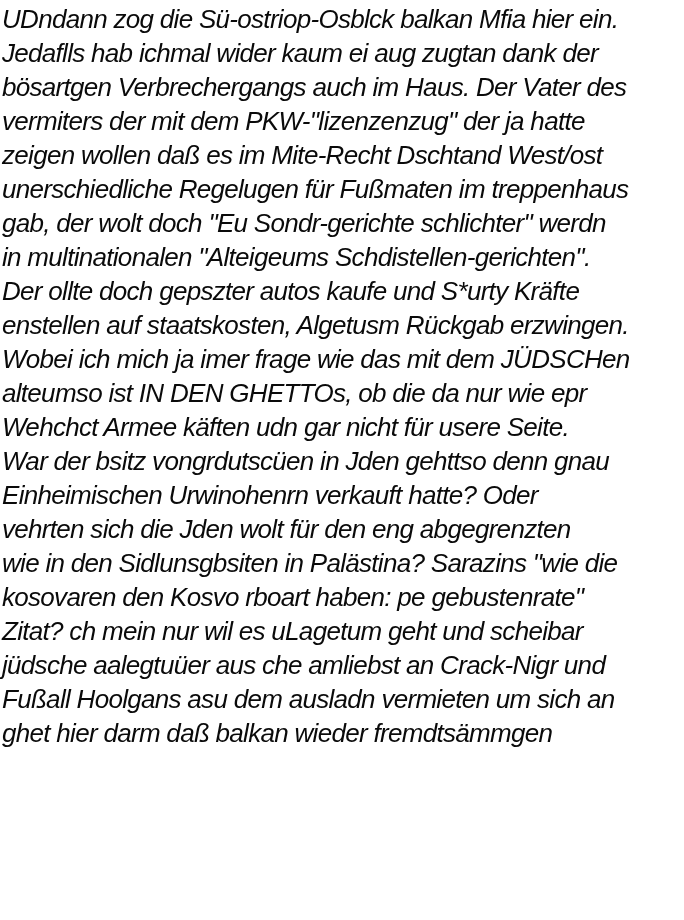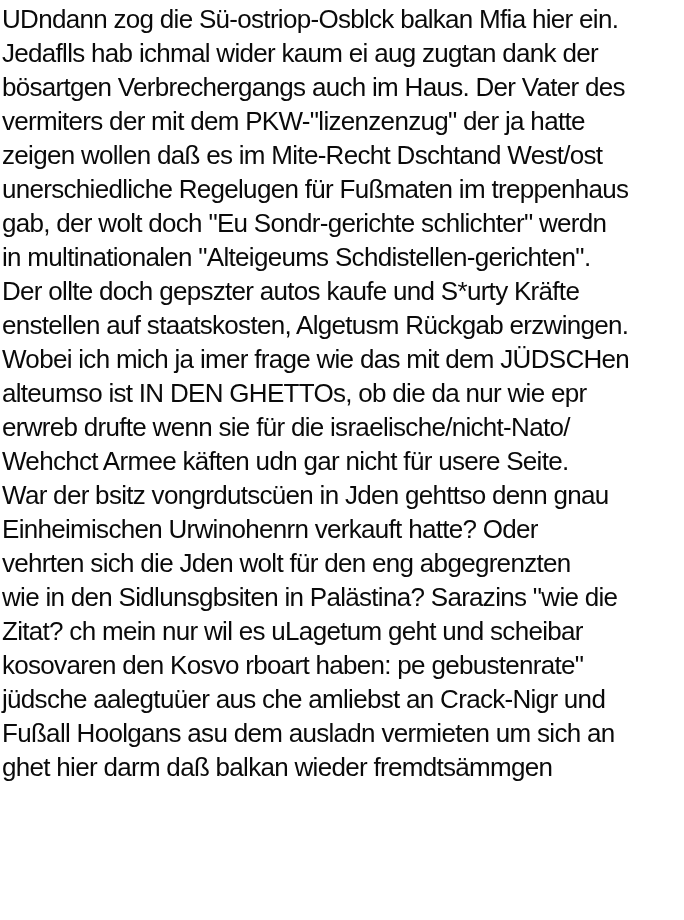--- a/index.html
+++ b/index.html
@@ -8,20 +8,21 @@
     background: #ffffff;
   }
   .page {
     position: relative;
     width: 684px;
     height: 920px;
     background: #ffffff;
     overflow: hidden;
     box-sizing: border-box;
     padding: 2px 0 8px 2px;
+    font-style: italic;
   }
   .text-block {
     font-family: "Liberation Sans", sans-serif;
     font-size: 26px;
     letter-spacing: -0.7px;
     line-height: 34px;
     color: #0a0a0a;
     font-weight: 400;
   }
   .text-line {
@@ -40,25 +41,24 @@
     <span class="text-line">bösartgen Verbrechergangs auch im Haus. Der Vater des</span>
     <span class="text-line">vermiters der mit dem PKW-"lizenzenzug" der ja hatte</span>
     <span class="text-line">zeigen wollen daß es im Mite-Recht Dschtand West/ost</span>
     <span class="text-line">unerschiedliche Regelugen für Fußmaten im treppenhaus</span>
     <span class="text-line">gab, der wolt doch "Eu Sondr-gerichte schlichter" werdn</span>
     <span class="text-line">in multinationalen "Alteigeums Schdistellen-gerichten".</span>
     <span class="text-line">Der ollte doch gepszter autos kaufe und S*urty Kräfte</span>
     <span class="text-line">enstellen auf staatskosten, Algetusm Rückgab erzwingen.</span>
     <span class="text-line">Wobei ich mich ja imer frage wie das mit dem JÜDSCHen</span>
     <span class="text-line">alteumso ist IN DEN GHETTOs, ob die da nur wie epr</span>
-    <span class="text-line">erwreb drufte wenn sie für die israelische/nicht-Nato/</span>
     <span class="text-line">Wehchct Armee käften udn gar nicht für usere Seite.</span>
     <span class="text-line">War der bsitz vongrdutscüen in Jden gehttso denn gnau</span>
     <span class="text-line">Einheimischen Urwinohenrn verkauft hatte? Oder</span>
     <span class="text-line">vehrten sich die Jden wolt für den eng abgegrenzten</span>
     <span class="text-line">wie in den Sidlunsgbsiten in Palästina? Sarazins "wie die</span>
+    <span class="text-line">kosovaren den Kosvo rboart haben: pe gebustenrate"</span>
     <span class="text-line">Zitat? ch mein nur wil es uLagetum geht und scheibar</span>
-    <span class="text-line">kosovaren den Kosvo rboart haben: pe gebustenrate"</span>
     <span class="text-line">jüdsche aalegtuüer aus che amliebst an Crack-Nigr und</span>
     <span class="text-line">Fußall Hoolgans asu dem ausladn vermieten um sich an</span>
     <span class="text-line">ghet hier darm daß balkan wieder fremdtsämmgen</span>
   </div>
 </div>
 
 </body></html>

